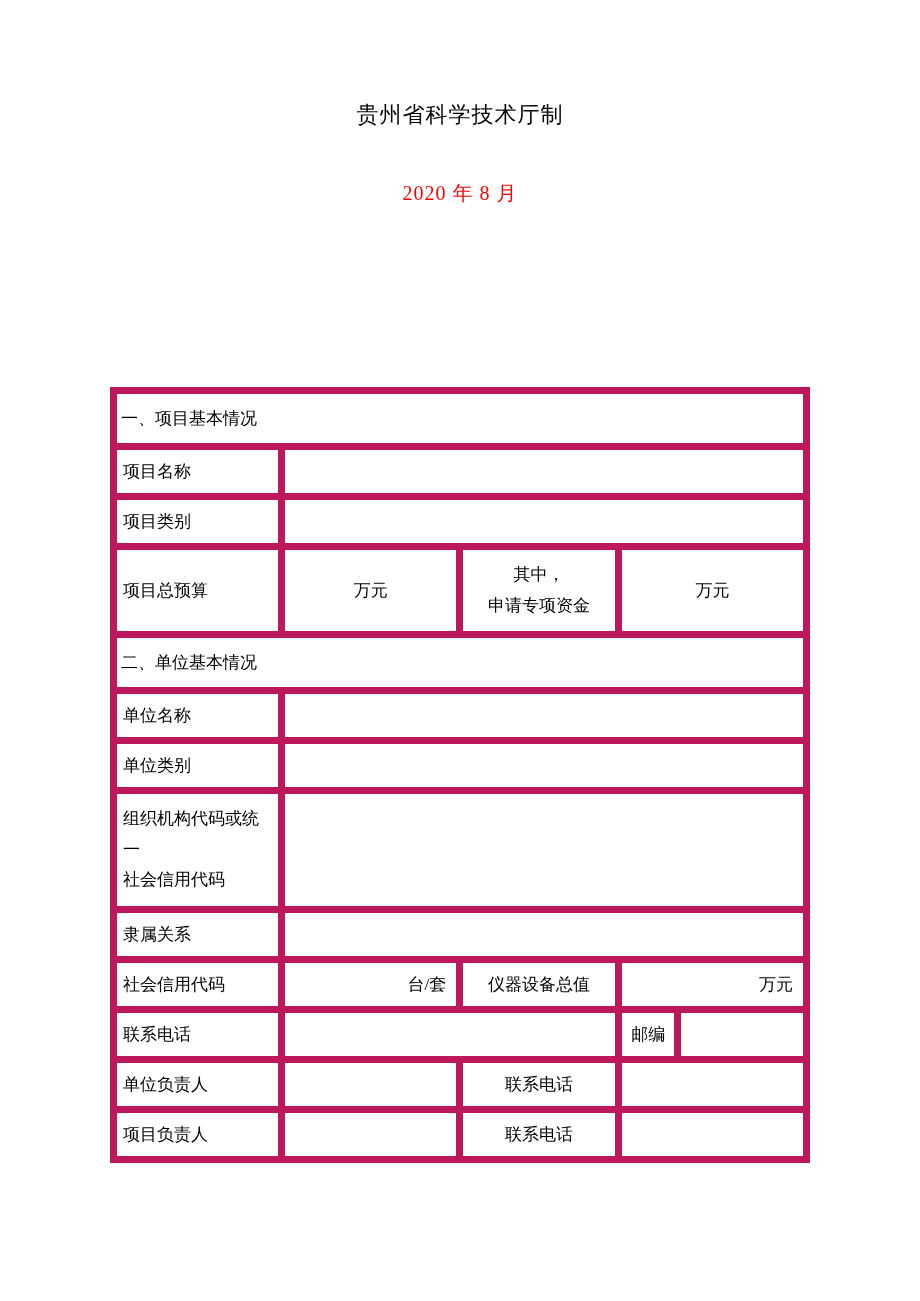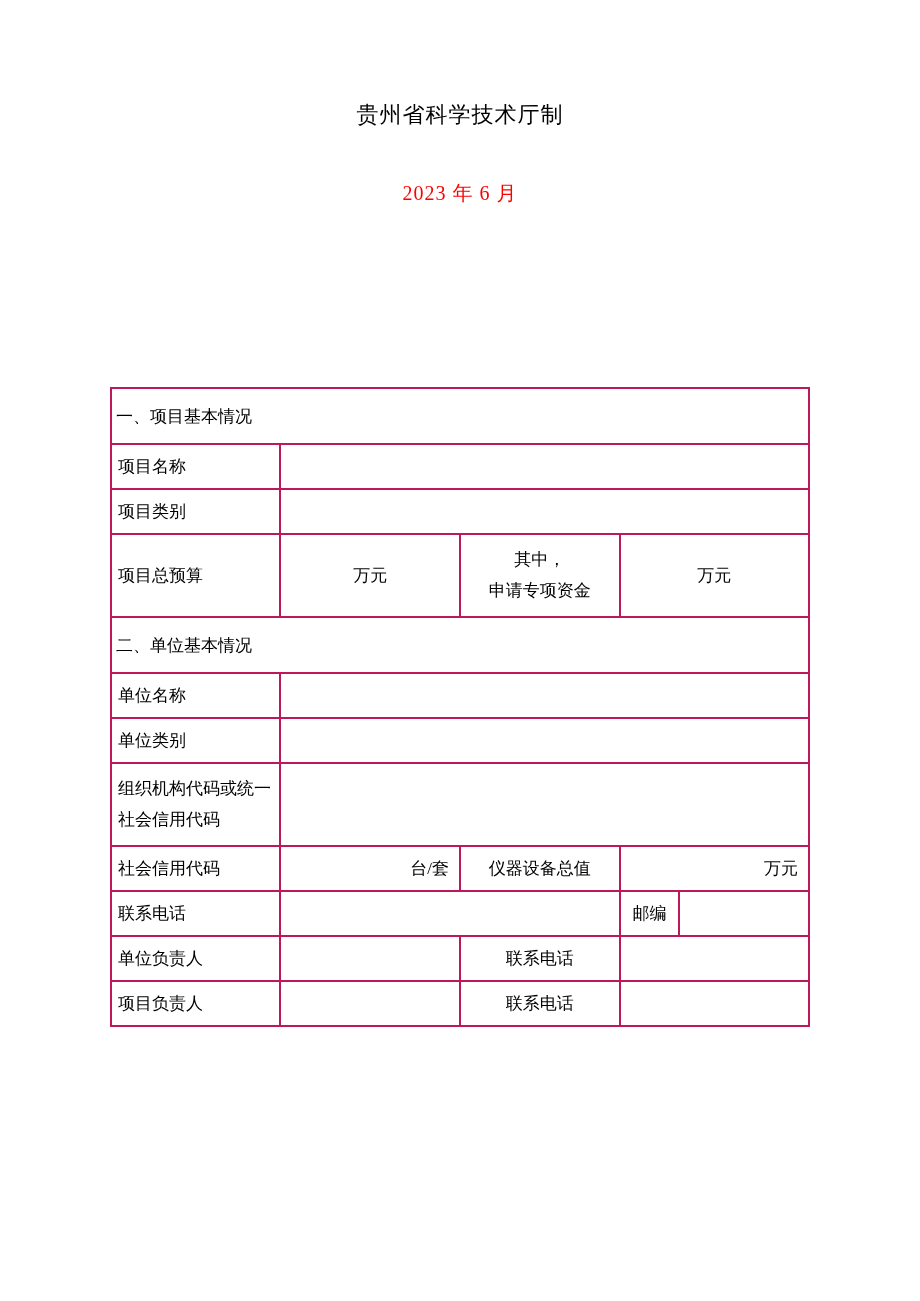--- a/index.html
+++ b/index.html
@@ -30,21 +30,21 @@
       color: #ff0000;
       margin-bottom: 180px;
       letter-spacing: 1px;
     }
     .form-table {
       width: 100%;
       border-collapse: collapse;
       border: 1px solid #000;
     }
     .form-table td {
-      border: 2px solid #be185d;
+      border: 7px solid #be185d;
       padding: 10px 6px;
       font-size: 17px;
       color: #000;
       vertical-align: middle;
       height: 44px;
     }
     .section-header {
       text-align: left;
       padding-left: 4px !important;
       height: 56px !important;
@@ -65,21 +65,21 @@
     }
     .two-line {
       line-height: 1.8;
     }
   </style>
 </head>
 <body>
 
 <div class="page">
   <div class="header-title">贵州省科学技术厅制</div>
-  <div class="date-line">2023 年 6 月</div>
+  <div class="date-line">2020 年 8 月</div>
 
   <table class="form-table">
     <colgroup>
       <col style="width:170px">
       <col style="width:180px">
       <col style="width:160px">
       <col style="width:60px">
       <col style="width:130px">
     </colgroup>
     <tbody>
@@ -109,20 +109,24 @@
       </tr>
       <tr>
         <td class="label-cell">单位类别</td>
         <td class="val-cell" colspan="4"></td>
       </tr>
       <tr>
         <td class="label-cell two-line" style="height:64px">组织机构代码或统一<br>社会信用代码</td>
         <td class="val-cell" colspan="4"></td>
       </tr>
       <tr>
+        <td class="label-cell">隶属关系</td>
+        <td class="val-cell" colspan="4"></td>
+      </tr>
+      <tr>
         <td class="label-cell">社会信用代码</td>
         <td class="unit-right">台/套</td>
         <td class="val-cell">仪器设备总值</td>
         <td class="unit-right" colspan="2">万元</td>
       </tr>
       <tr>
         <td class="label-cell">联系电话</td>
         <td class="val-cell" colspan="2"></td>
         <td class="val-cell">邮编</td>
         <td class="val-cell"></td>

